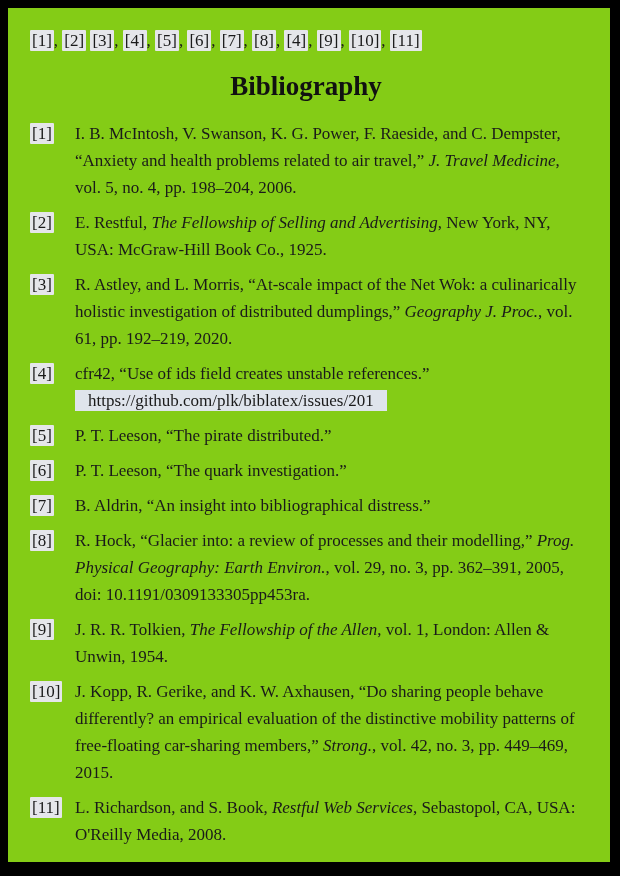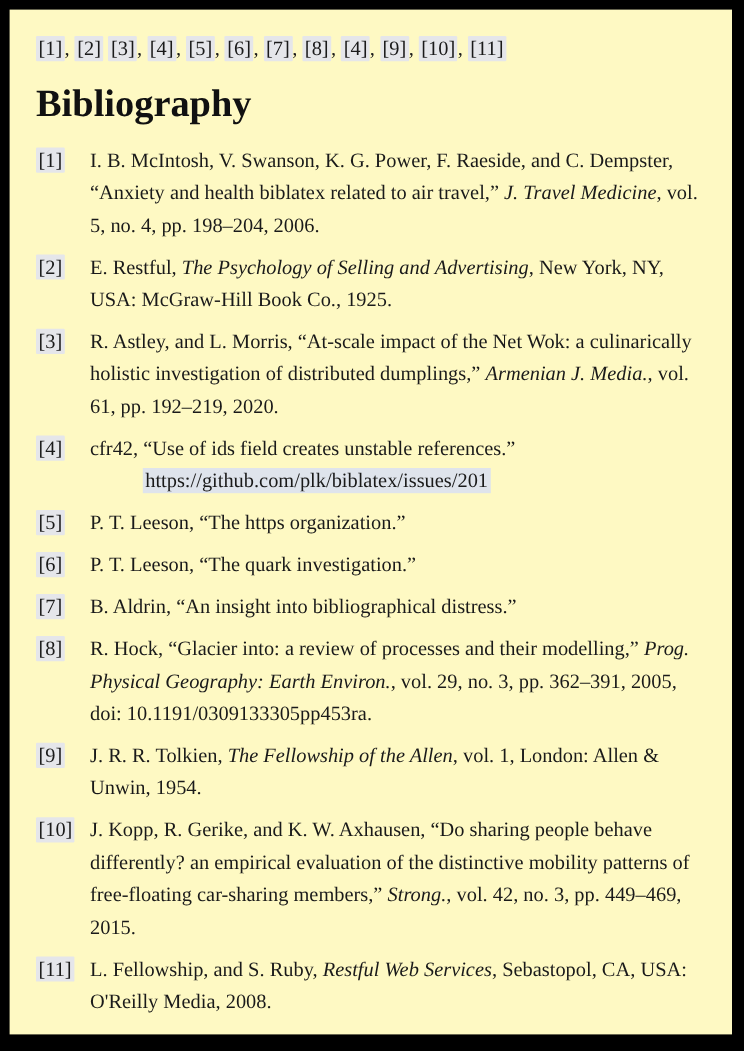--- a/index.html
+++ b/index.html
@@ -6,98 +6,98 @@
   body {
     width: 620px; height: 876px;
     background: #000;
     position: relative;
     overflow: hidden;
     font-family: "Liberation Serif", "DejaVu Serif", serif;
   }
   .page {
     position: absolute;
     left: 8px; top: 8px; right: 10px; bottom: 14px;
-    background: #fef9c3;
+    background: #84cc16;
     overflow: hidden;
   }
   .content {
     padding: 19px 28px 0 22px;
     color: #1a1a1a;
     font-size: 17px;
   }
   .citation-line {
     line-height: 28px;
     white-space: nowrap;
   }
   .hl {
     background: var(--hl, #e5e6ea);
     padding: 1px 2px;
     border-radius: 1px;
   }
   h1.bib-heading {
-    font-size: 32px;
+    font-size: 27px;
     line-height: 33px;
     font-weight: 700;
     margin: 15px 0 17px 0;
     color: #111;
+    text-align: center;
   }
   .entries { }
   .entry {
     display: flex;
     align-items: flex-start;
     line-height: 27px;
     margin-bottom: 8px;
   }
   .entry .lbl {
     flex: 0 0 45px;
   }
   .entry .txt {
     flex: 1 1 auto;
     min-width: 0;
   }
   .seg-italic { font-style: italic; }
   .seg-link {
     background: var(--hl-link, #e0e4ec);
-    padding: 1px 2px;
+    padding: 1px 13px;
     overflow-wrap: anywhere;
     color: inherit;
     text-decoration: none;
-    margin-left: 44px;
   }
 </style>
 </head>
 <body style="--hl: #e5e6ea; --hl-link: #dfe4ec;">
 
 <div class="page">
   <div class="content">
 
     <div class="citation-line"><span class="hl">[1]</span>, <span class="hl">[2]</span> <span class="hl">[3]</span>, <span class="hl">[4]</span>, <span class="hl">[5]</span>, <span class="hl">[6]</span>, <span class="hl">[7]</span>, <span class="hl">[8]</span>, <span class="hl">[4]</span>, <span class="hl">[9]</span>, <span class="hl">[10]</span>, <span class="hl">[11]</span></div>
 
     <h1 class="bib-heading">Bibliography</h1>
 
     <div class="entries">
         <div class="entry">
           <span class="lbl"><span class="hl">[1]</span></span>
-          <span class="txt"><span>I. B. McIntosh, V. Swanson, K. G. Power, F. Raeside, and C. Dempster, “Anxiety and health biblatex related to air travel,” </span><span class="seg-italic">J. Travel Medicine</span><span>, vol. 5, no. 4, pp. 198–204, 2006.</span></span>
+          <span class="txt"><span>I. B. McIntosh, V. Swanson, K. G. Power, F. Raeside, and C. Dempster, “Anxiety and health problems related to air travel,” </span><span class="seg-italic">J. Travel Medicine</span><span>, vol. 5, no. 4, pp. 198–204, 2006.</span></span>
         </div>
         <div class="entry">
           <span class="lbl"><span class="hl">[2]</span></span>
-          <span class="txt"><span>E. Restful, </span><span class="seg-italic">The Psychology of Selling and Advertising</span><span>, New York, NY, USA: McGraw-Hill Book Co., 1925.</span></span>
+          <span class="txt"><span>E. Restful, </span><span class="seg-italic">The Fellowship of Selling and Advertising</span><span>, New York, NY, USA: McGraw-Hill Book Co., 1925.</span></span>
         </div>
         <div class="entry">
           <span class="lbl"><span class="hl">[3]</span></span>
-          <span class="txt"><span>R. Astley, and L. Morris, “At-scale impact of the Net Wok: a culinarically holistic investigation of distributed dumplings,” </span><span class="seg-italic">Armenian J. Media.</span><span>, vol. 61, pp. 192–219, 2020.</span></span>
+          <span class="txt"><span>R. Astley, and L. Morris, “At-scale impact of the Net Wok: a culinarically holistic investigation of distributed dumplings,” </span><span class="seg-italic">Geography J. Proc.</span><span>, vol. 61, pp. 192–219, 2020.</span></span>
         </div>
         <div class="entry">
           <span class="lbl"><span class="hl">[4]</span></span>
           <span class="txt"><span>cfr42, “Use of ids field creates unstable references.” </span><span class="seg-link">https://github.com/plk/biblatex/issues/201</span></span>
         </div>
         <div class="entry">
           <span class="lbl"><span class="hl">[5]</span></span>
-          <span class="txt"><span>P. T. Leeson, “The https organization.”</span></span>
+          <span class="txt"><span>P. T. Leeson, “The pirate distributed.”</span></span>
         </div>
         <div class="entry">
           <span class="lbl"><span class="hl">[6]</span></span>
           <span class="txt"><span>P. T. Leeson, “The quark investigation.”</span></span>
         </div>
         <div class="entry">
           <span class="lbl"><span class="hl">[7]</span></span>
           <span class="txt"><span>B. Aldrin, “An insight into bibliographical distress.”</span></span>
         </div>
         <div class="entry">
@@ -107,18 +107,18 @@
         <div class="entry">
           <span class="lbl"><span class="hl">[9]</span></span>
           <span class="txt"><span>J. R. R. Tolkien, </span><span class="seg-italic">The Fellowship of the Allen</span><span>, vol. 1, London: Allen &amp; Unwin, 1954.</span></span>
         </div>
         <div class="entry">
           <span class="lbl"><span class="hl">[10]</span></span>
           <span class="txt"><span>J. Kopp, R. Gerike, and K. W. Axhausen, “Do sharing people behave differently? an empirical evaluation of the distinctive mobility patterns of free-floating car-sharing members,” </span><span class="seg-italic">Strong.</span><span>, vol. 42, no. 3, pp. 449–469, 2015.</span></span>
         </div>
         <div class="entry">
           <span class="lbl"><span class="hl">[11]</span></span>
-          <span class="txt"><span>L. Fellowship, and S. Ruby, </span><span class="seg-italic">Restful Web Services</span><span>, Sebastopol, CA, USA: O'Reilly Media, 2008.</span></span>
+          <span class="txt"><span>L. Richardson, and S. Book, </span><span class="seg-italic">Restful Web Services</span><span>, Sebastopol, CA, USA: O'Reilly Media, 2008.</span></span>
         </div>
       </div>
 
   </div>
 </div>
 
 </body></html>

